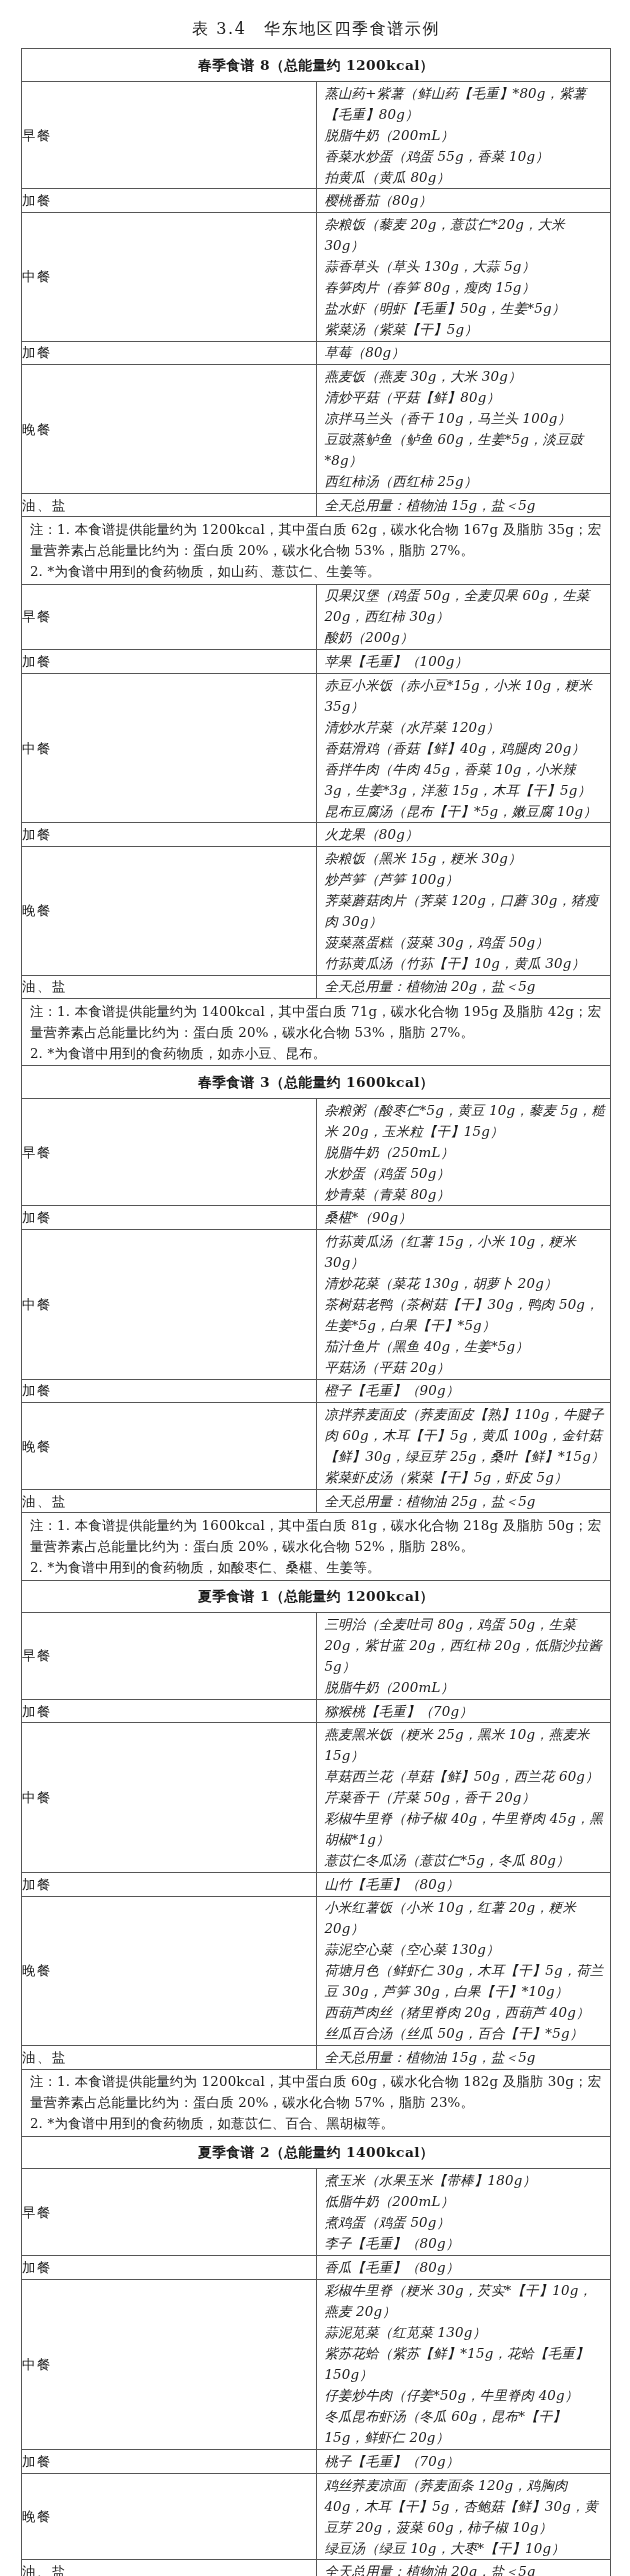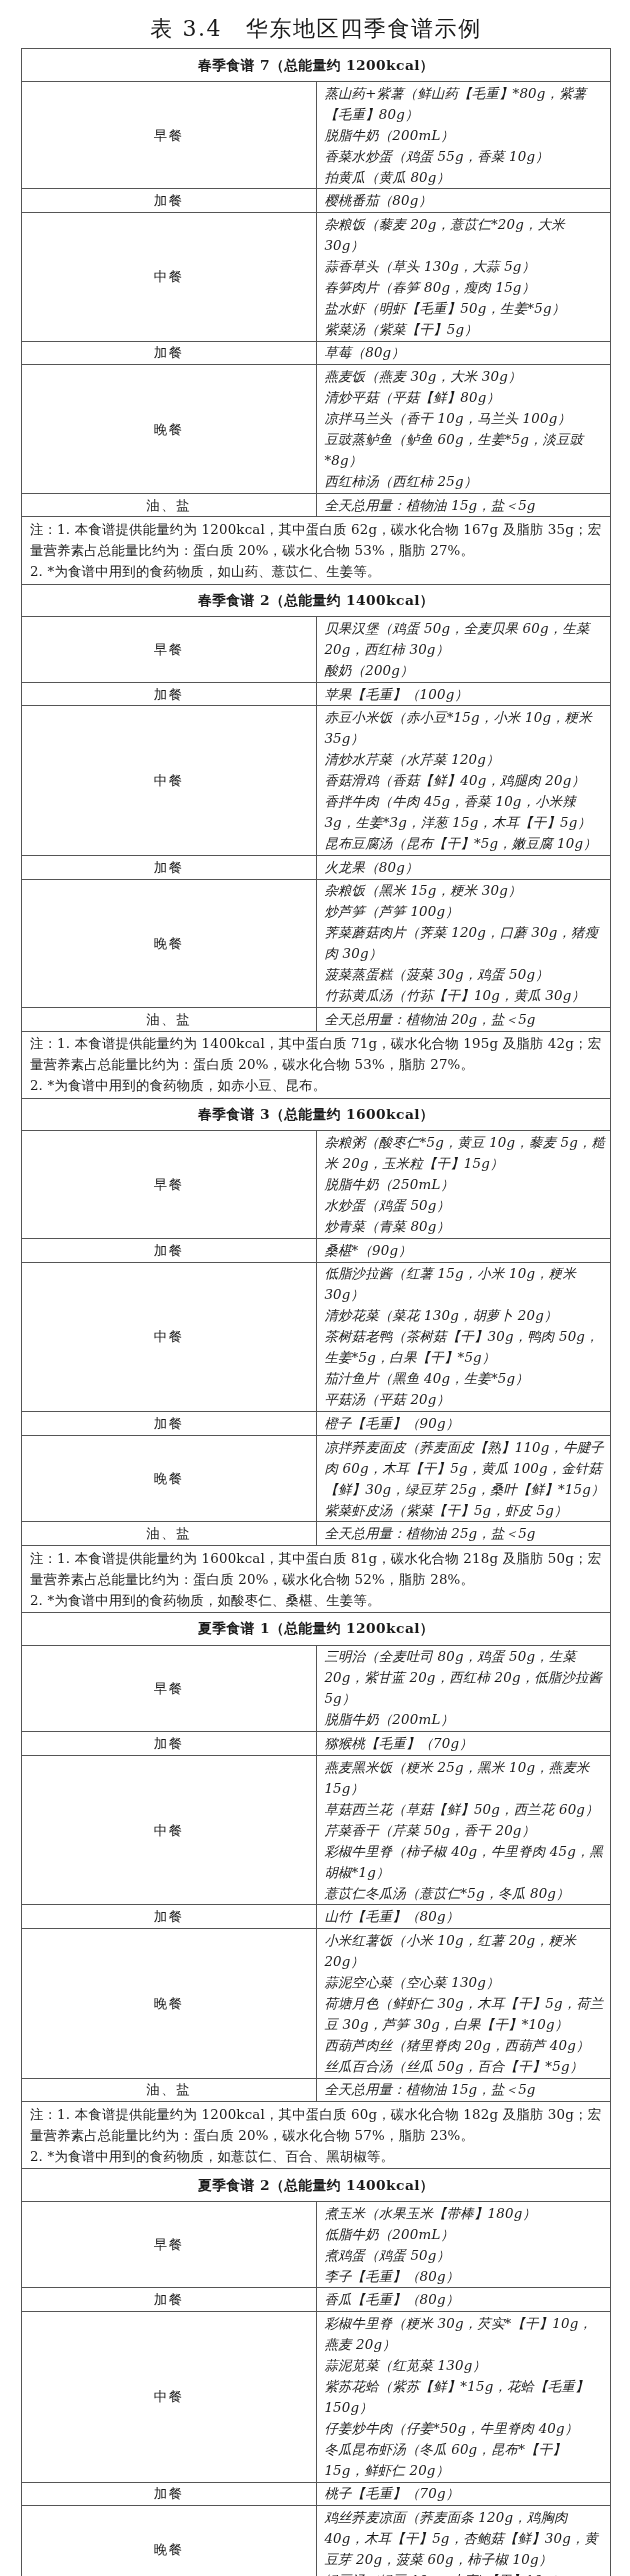--- a/index.html
+++ b/index.html
@@ -4,21 +4,21 @@
 <style>
   html, body { margin: 0; padding: 0; background: #ffffff; }
   body {
     width: 630px;
     font-family: "DejaVu Serif", "Liberation Serif", serif;
     color: #1a1a1a;
   }
   .doc { padding: 11px 19px 7.9px 21px; }
   .doc-title {
     text-align: center;
-    font-size: 22px;
+    font-size: 16px;
     letter-spacing: 1.6px;
     height: 35px;
     line-height: 35px;
     margin: 0 0 2.4px 0;
   }
   table.menu {
     width: 590px;
     border-collapse: collapse;
     table-layout: fixed;
     font-size: 13.4px;
@@ -31,38 +31,38 @@
   }
   td.section-header {
     text-align: center;
     font-weight: bold;
     height: 31.5px;
     font-size: 13.8px;
     letter-spacing: 0.4px;
   }
   td.meal-label {
     width: 100px;
-    text-align: center;
+    text-align: left;
     letter-spacing: 1.6px;
     margin-top: 16px;
   }
   td.meal-items { padding: 0.8px 4.7px 0.8px 7.9px !important; font-style: italic; }
   .item-line { display: block; letter-spacing: 0.2px; }
   td.note-cell { padding: 1.6px 6.3px 1.6px 7.9px !important; }
   .note-line { display: block; letter-spacing: 0.2px; }
 </style>
 </head>
 <body>
 
 <div class="doc">
   <div class="doc-title">表 3.4　华东地区四季食谱示例</div>
   <table class="menu">
     <tbody id="menu-body">
         <tr>
-          <td colspan="2" class="section-header">春季食谱 7（总能量约 1200kcal）</td>
+          <td colspan="2" class="section-header">春季食谱 8（总能量约 1200kcal）</td>
         </tr>
         <tr>
           <td class="meal-label">早餐</td>
           <td class="meal-items">
             <span class="item-line">蒸山药+紫薯（鲜山药【毛重】*80g，紫薯【毛重】80g）</span>
             <span class="item-line">脱脂牛奶（200mL）</span>
             <span class="item-line">香菜水炒蛋（鸡蛋 55g，香菜 10g）</span>
             <span class="item-line">拍黄瓜（黄瓜 80g）</span>
           </td>
         </tr>
@@ -104,23 +104,20 @@
             <span class="item-line">全天总用量：植物油 15g，盐＜5g</span>
           </td>
         </tr>
         <tr>
           <td colspan="2" class="note-cell">
             <span class="note-line">注：1. 本食谱提供能量约为 1200kcal，其中蛋白质 62g，碳水化合物 167g 及脂肪 35g；宏量营养素占总能量比约为：蛋白质 20%，碳水化合物 53%，脂肪 27%。</span>
             <span class="note-line">2. *为食谱中用到的食药物质，如山药、薏苡仁、生姜等。</span>
           </td>
         </tr>
         <tr>
-          <td colspan="2" class="section-header">春季食谱 2（总能量约 1400kcal）</td>
-        </tr>
-        <tr>
           <td class="meal-label">早餐</td>
           <td class="meal-items">
             <span class="item-line">贝果汉堡（鸡蛋 50g，全麦贝果 60g，生菜 20g，西红柿 30g）</span>
             <span class="item-line">酸奶（200g）</span>
           </td>
         </tr>
         <tr>
           <td class="meal-label">加餐</td>
           <td class="meal-items">
             <span class="item-line">苹果【毛重】（100g）</span>
@@ -178,21 +175,21 @@
         </tr>
         <tr>
           <td class="meal-label">加餐</td>
           <td class="meal-items">
             <span class="item-line">桑椹*（90g）</span>
           </td>
         </tr>
         <tr>
           <td class="meal-label">中餐</td>
           <td class="meal-items">
-            <span class="item-line">低脂沙拉酱（红薯 15g，小米 10g，粳米 30g）</span>
+            <span class="item-line">竹荪黄瓜汤（红薯 15g，小米 10g，粳米 30g）</span>
             <span class="item-line">清炒花菜（菜花 130g，胡萝卜 20g）</span>
             <span class="item-line">茶树菇老鸭（茶树菇【干】30g，鸭肉 50g，生姜*5g，白果【干】*5g）</span>
             <span class="item-line">茄汁鱼片（黑鱼 40g，生姜*5g）</span>
             <span class="item-line">平菇汤（平菇 20g）</span>
           </td>
         </tr>
         <tr>
           <td class="meal-label">加餐</td>
           <td class="meal-items">
             <span class="item-line">橙子【毛重】（90g）</span>

